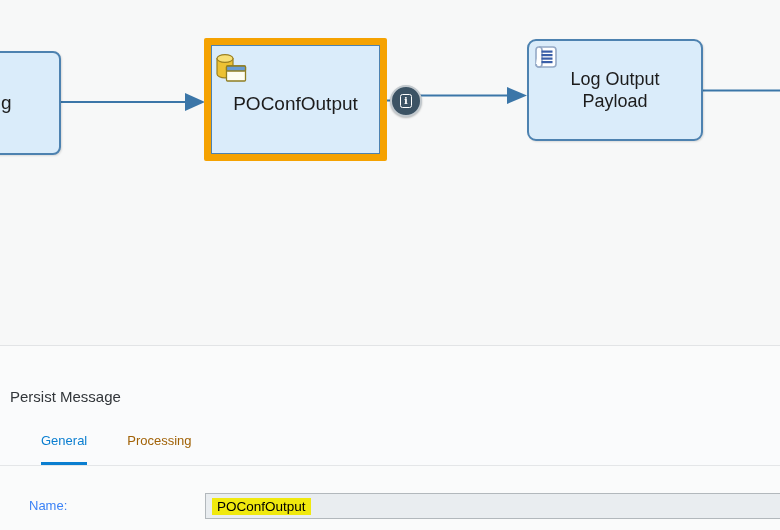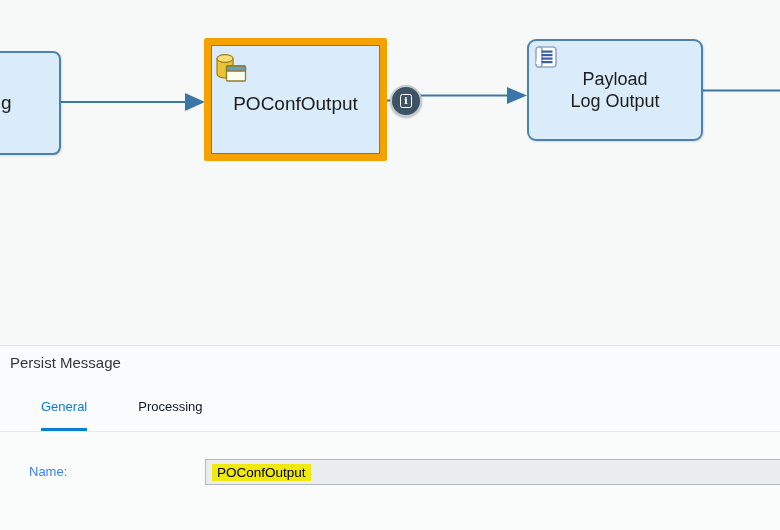--- a/index.html
+++ b/index.html
@@ -39,24 +39,24 @@
                 display:flex; align-items:center; justify-content:center;
                 box-shadow:0 1px 2px rgba(0,0,0,.25); }
   .info-box { width:12px; height:14px; border:1.5px solid #ffffff; border-radius:2.5px;
               color:#ffffff; font-family:"DejaVu Serif", serif; font-weight:bold;
               font-size:10px; line-height:11px; text-align:center; }
 
   
   .panel { position:absolute; left:0; top:345px; width:780px; height:185px;
            background:#fafbfb; border-top:1px solid #e2e4e6; }
   .panel-header { position:relative; height:86px; border-bottom:1px solid #e4e6e8;
-                  background:#fafbfc; }
+                  background:#fafbfc;margin-top:34px; }
   .panel-title { position:absolute; left:10px; top:8px; font-size:15px; color:#32363a; }
-  .tabs { position:absolute; left:41px; bottom:0; display:flex; gap:51px; }
-  .tab { font-size:13px; color:#0f172a; padding-bottom:14px; border-bottom:3px solid transparent;
+  .tabs { position:absolute; left:41px; bottom:0; display:flex; gap:40px; }
+  .tab { font-size:13px; color:#a16207; padding-bottom:14px; border-bottom:3px solid transparent;
          cursor:pointer; }
   .tab.active { color:#0a7ed0; border-bottom-color:#0a7ed0; }
 
   .panel-body { position:relative; height:98px; }
   .field-label { position:absolute; left:29px; top:27px; height:26px; line-height:26px;
                  font-size:13px; color:#3b82f6; }
   .field-input { position:absolute; left:205px; right:-2px; top:27px; height:26px;
                  background:#e9edf0; border:1px solid #b2b8bc;
                  display:flex; align-items:center; }
   .highlight { margin-left:6px; background:#f0e90e; color:#000000;
@@ -105,22 +105,22 @@
         <svg viewBox="0 0 27 26" width="27" height="26" xmlns="http://www.w3.org/2000/svg">
           <path d="M8,2 h13 a3,3 0 0 1 3,3 v14 a3,3 0 0 1 -3,3 h-14 a3,3 0 0 1 -3,-3 v-14 a3,3 0 0 1 3,-3 z" fill="#ffffff" stroke="#94a9c6" stroke-width="1.6"></path>
           <path d="M4,19 a3,3 0 0 0 6,0 v-14 a3,3 0 0 0 -3,-3" fill="#ffffff" stroke="#94a9c6" stroke-width="1.6"></path>
           <rect x="9.5" y="5.5" width="11" height="2.2" fill="#3a5fa8"></rect>
           <rect x="9.5" y="9" width="11" height="2.2" fill="#3a5fa8"></rect>
           <rect x="9.5" y="12.5" width="11" height="2.2" fill="#3a5fa8"></rect>
           <rect x="9.5" y="16" width="11" height="2.2" fill="#3a5fa8"></rect>
         </svg>
       </span>
       <div class="two-line">
+        <div>Log Output</div>
         <div>Payload</div>
-        <div>Log Output</div>
       </div>
     </div>
 
   </div>
 
   <div class="panel">
     <div class="panel-header">
       <div class="panel-title">Persist Message</div>
       <div class="tabs">
         <div class="tab active">General</div>

